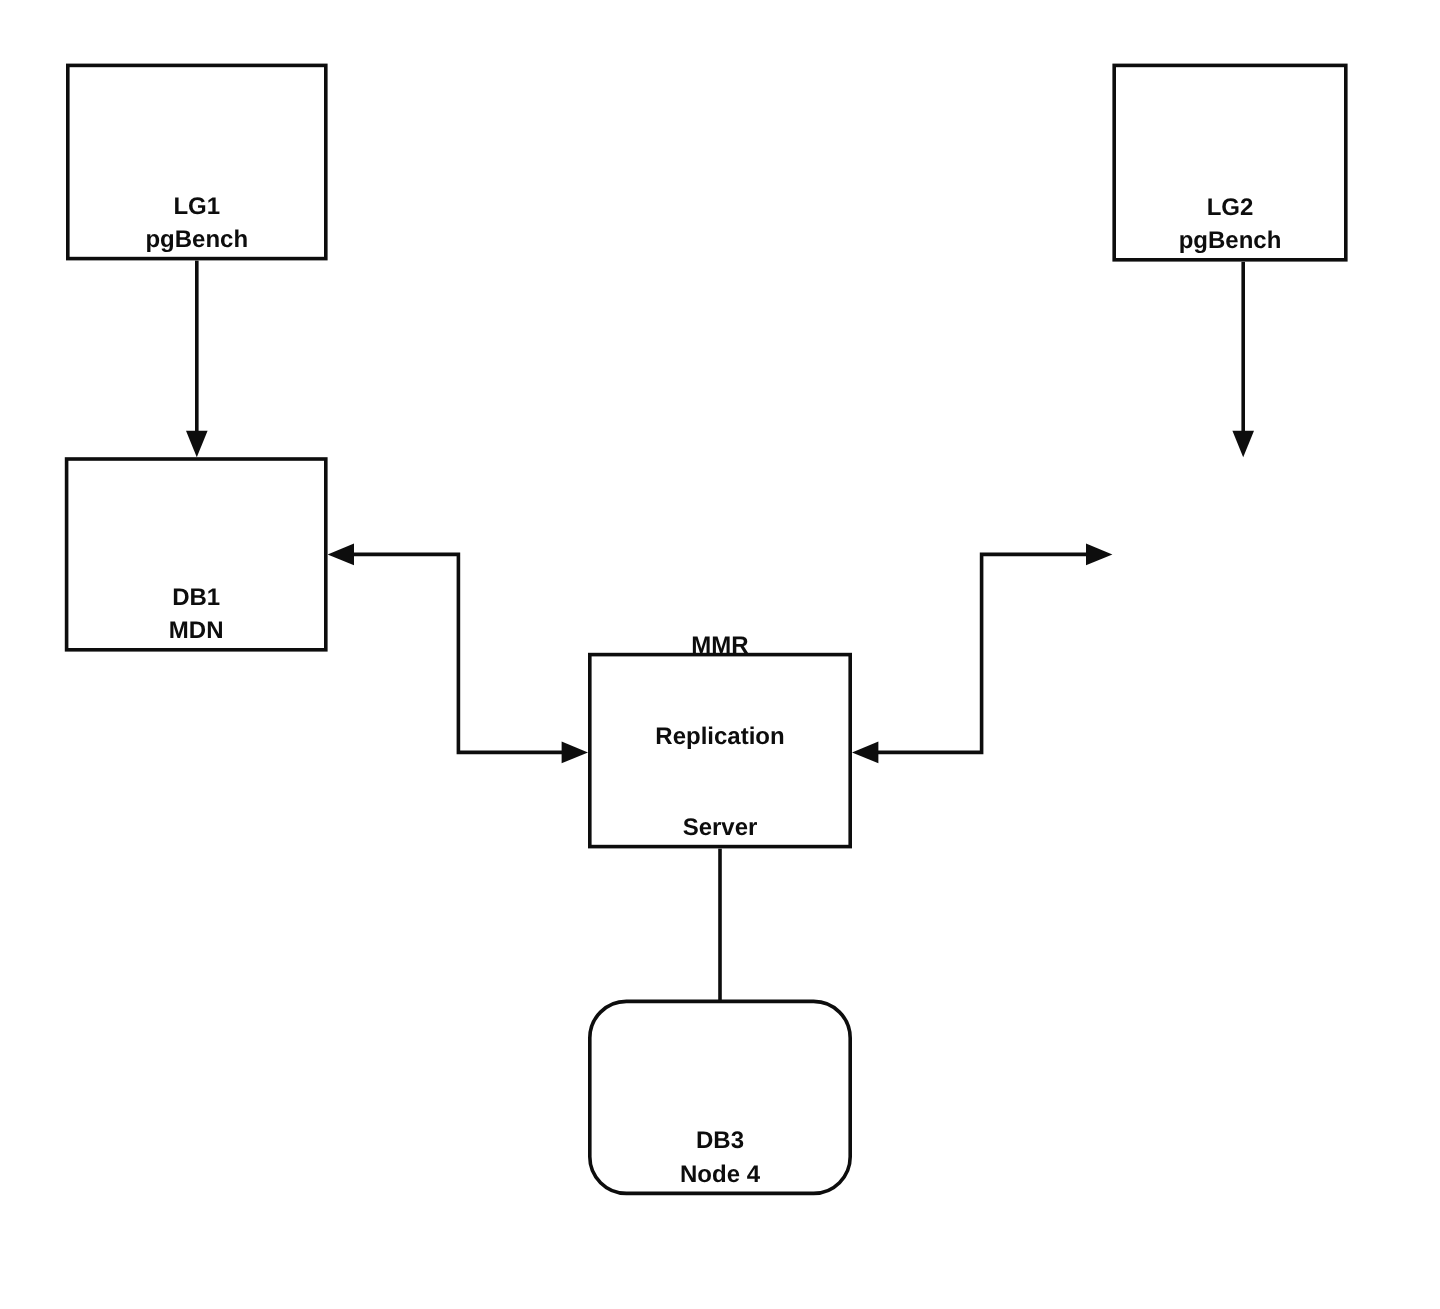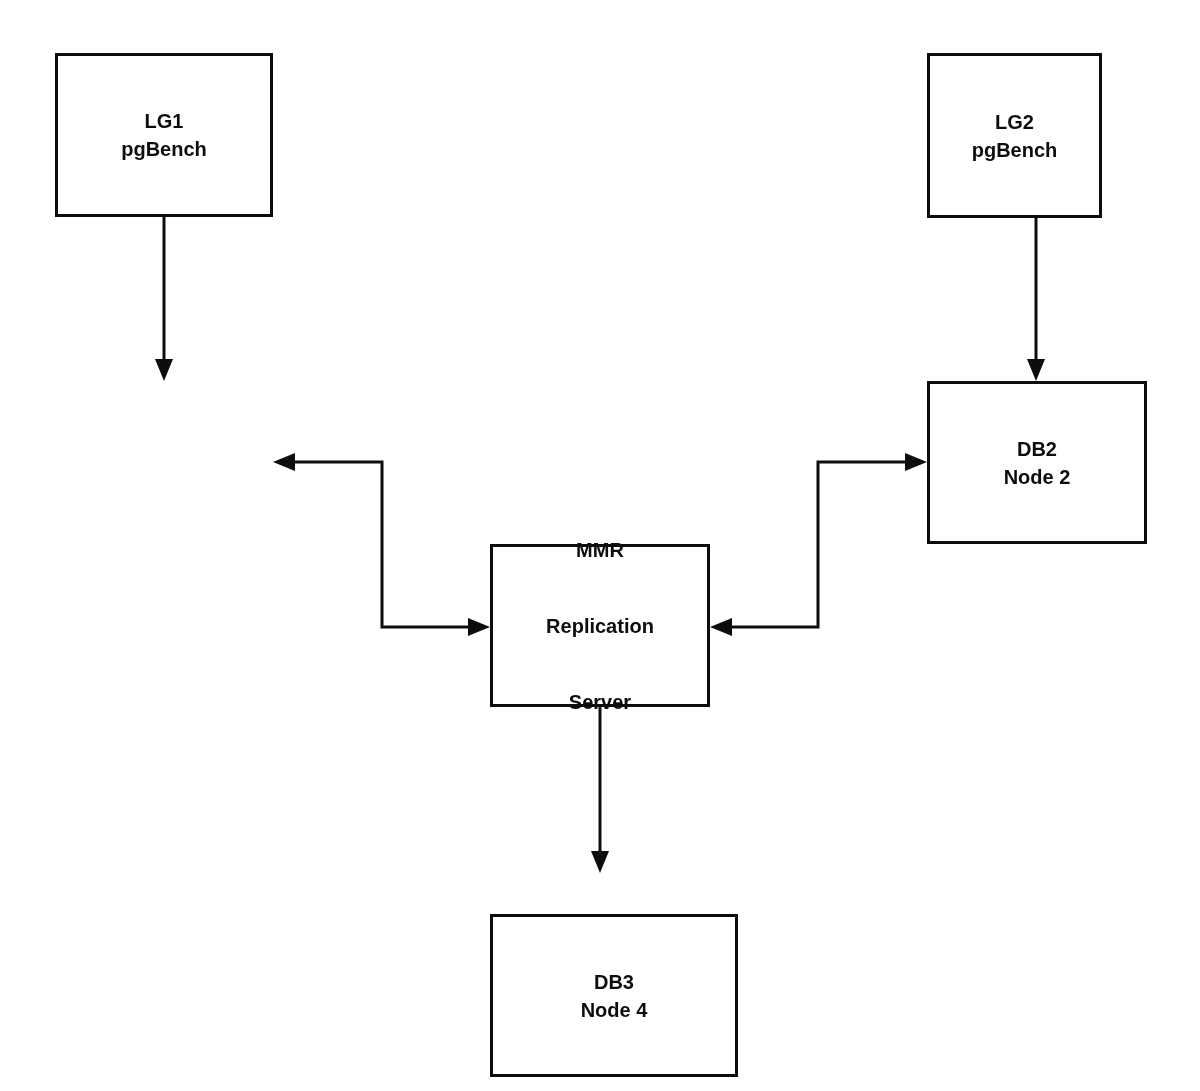--- a/index.html
+++ b/index.html
@@ -18,34 +18,34 @@
     height: 1091px;
   }
   .node {
     position: absolute;
     box-sizing: border-box;
     background: #ffffff;
     border: 3px solid #0d0d0d;
     display: flex;
     flex-direction: column;
     align-items: center;
-    justify-content: center;
+    justify-content: flex-end;
     text-align: center;
     color: #0d0d0d;
     font-weight: bold;
     font-size: 20px;
     line-height: 28px;
   }
   .node span { display: block; }
   .node-lg1 { left: 55px;  top: 53px;  width: 218px; height: 164px; }
-  .node-lg2 { left: 927px; top: 53px;  width: 175px; height: 165px; }
+  .node-lg2 { left: 927px; top: 53px;  width: 196px; height: 165px; }
   .node-db1 { left: 54px;  top: 381px; width: 219px; height: 162px; }
   .node-db2 { left: 927px; top: 381px; width: 220px; height: 163px; }
   .node-mmr { left: 490px; top: 544px; width: 220px; height: 163px; gap: 48px; }
-  .node-db3 { left: 490px; top: 914px; width: 248px; height: 163px; }
+  .node-db3 { left: 490px; top: 833px; width: 220px; height: 163px; border-radius: 32px; }
   .edge-stroke { stroke: #0d0d0d; stroke-width: 3; fill: none; }
   .edge-head { fill: #0d0d0d; stroke: none; }
 </style>
 </head>
 <body>
 
 <div class="canvas">
 
   <svg class="edges-layer" viewBox="0 0 1200 1091" xmlns="http://www.w3.org/2000/svg">
 
@@ -80,25 +80,25 @@
   <div class="node node-lg1">
     <span>LG1</span>
     <span>pgBench</span>
   </div>
 
   <div class="node node-lg2">
     <span>LG2</span>
     <span>pgBench</span>
   </div>
 
+  <div class="node node-db1">
+    <span>DB1</span>
+    <span>MDN</span>
+  </div>
 
-  <div class="node node-db2">
-    <span>DB2</span>
-    <span>Node 2</span>
-  </div>
 
   <div class="node node-mmr">
     <span>MMR</span>
     <span>Replication</span>
     <span>Server</span>
   </div>
 
   <div class="node node-db3">
     <span>DB3</span>
     <span>Node 4</span>

